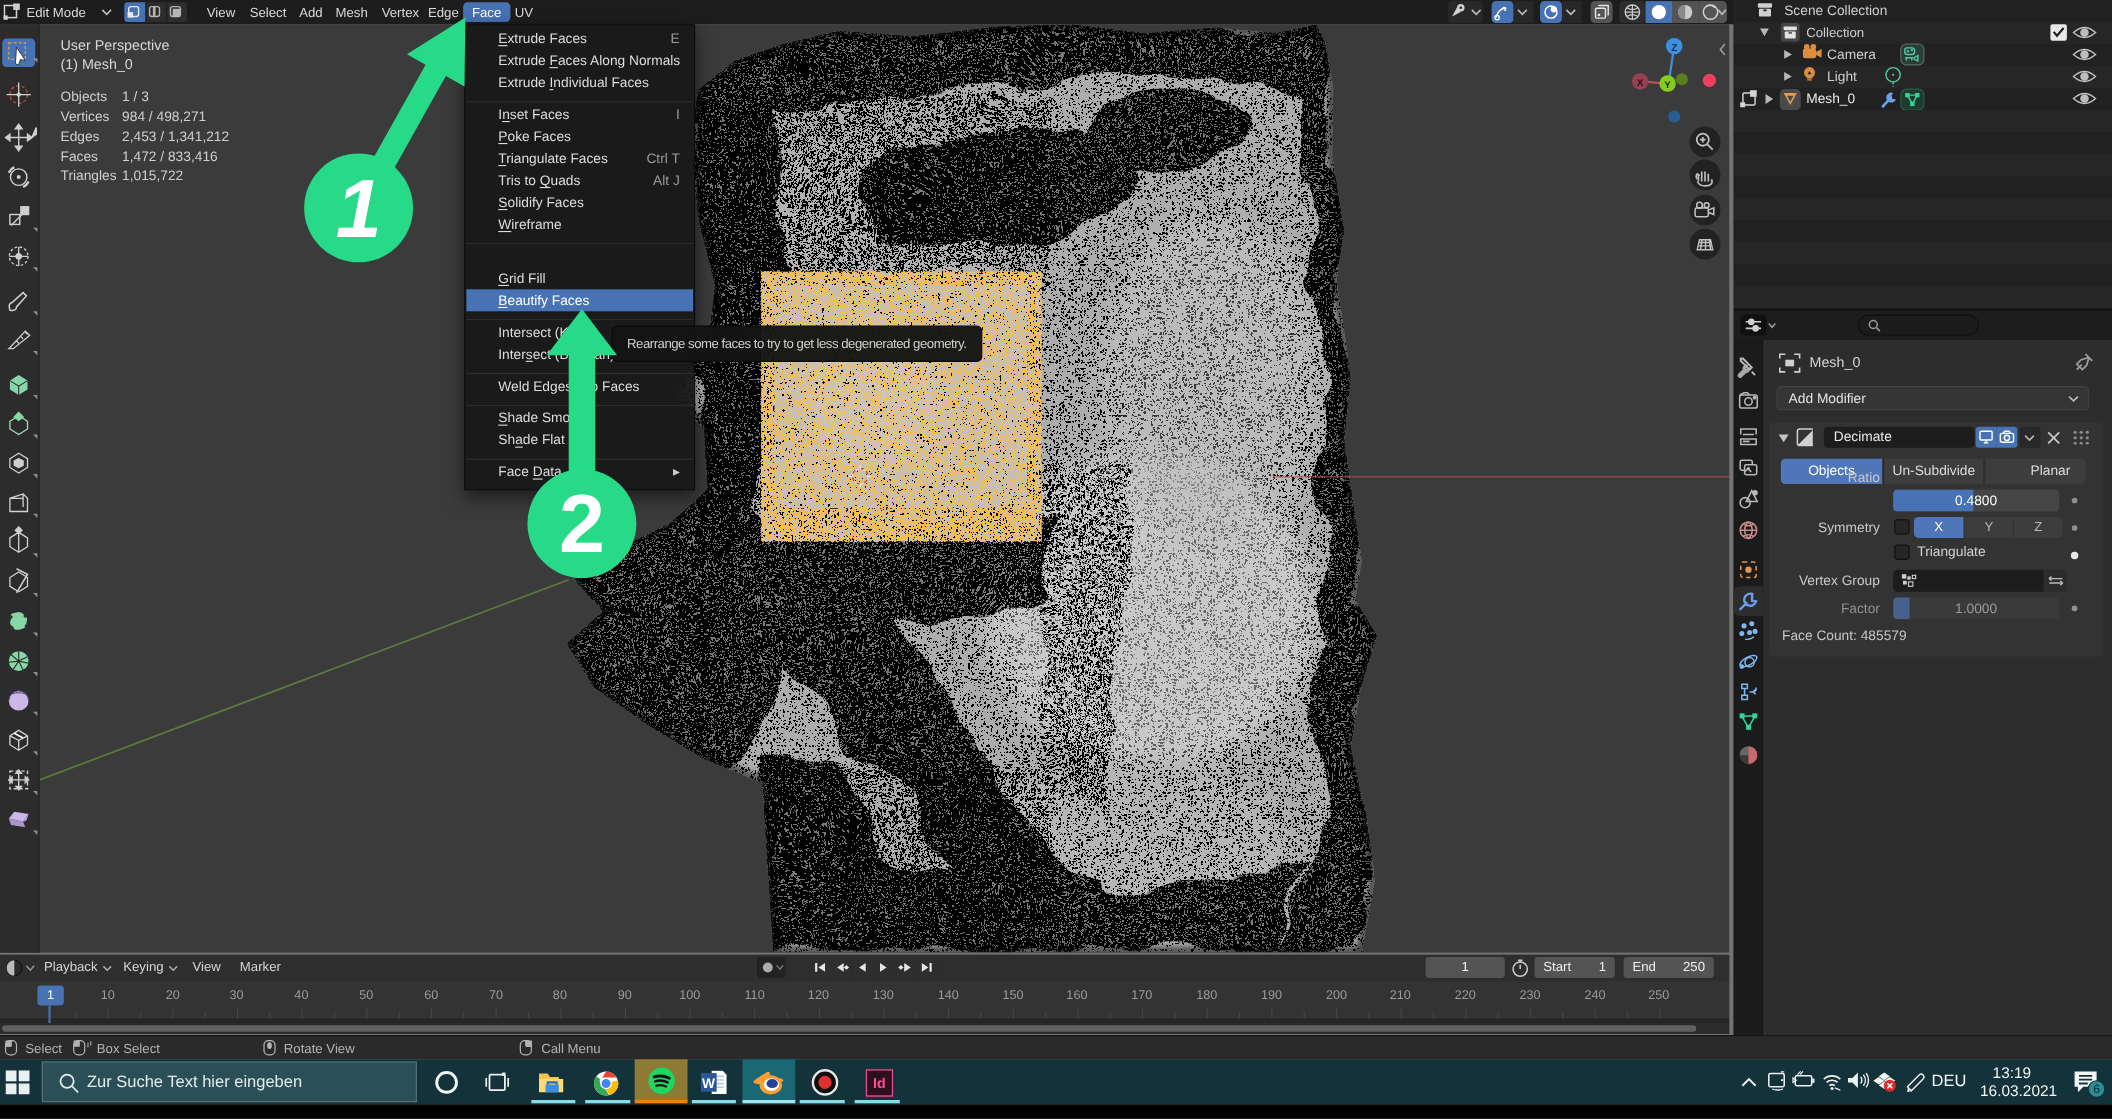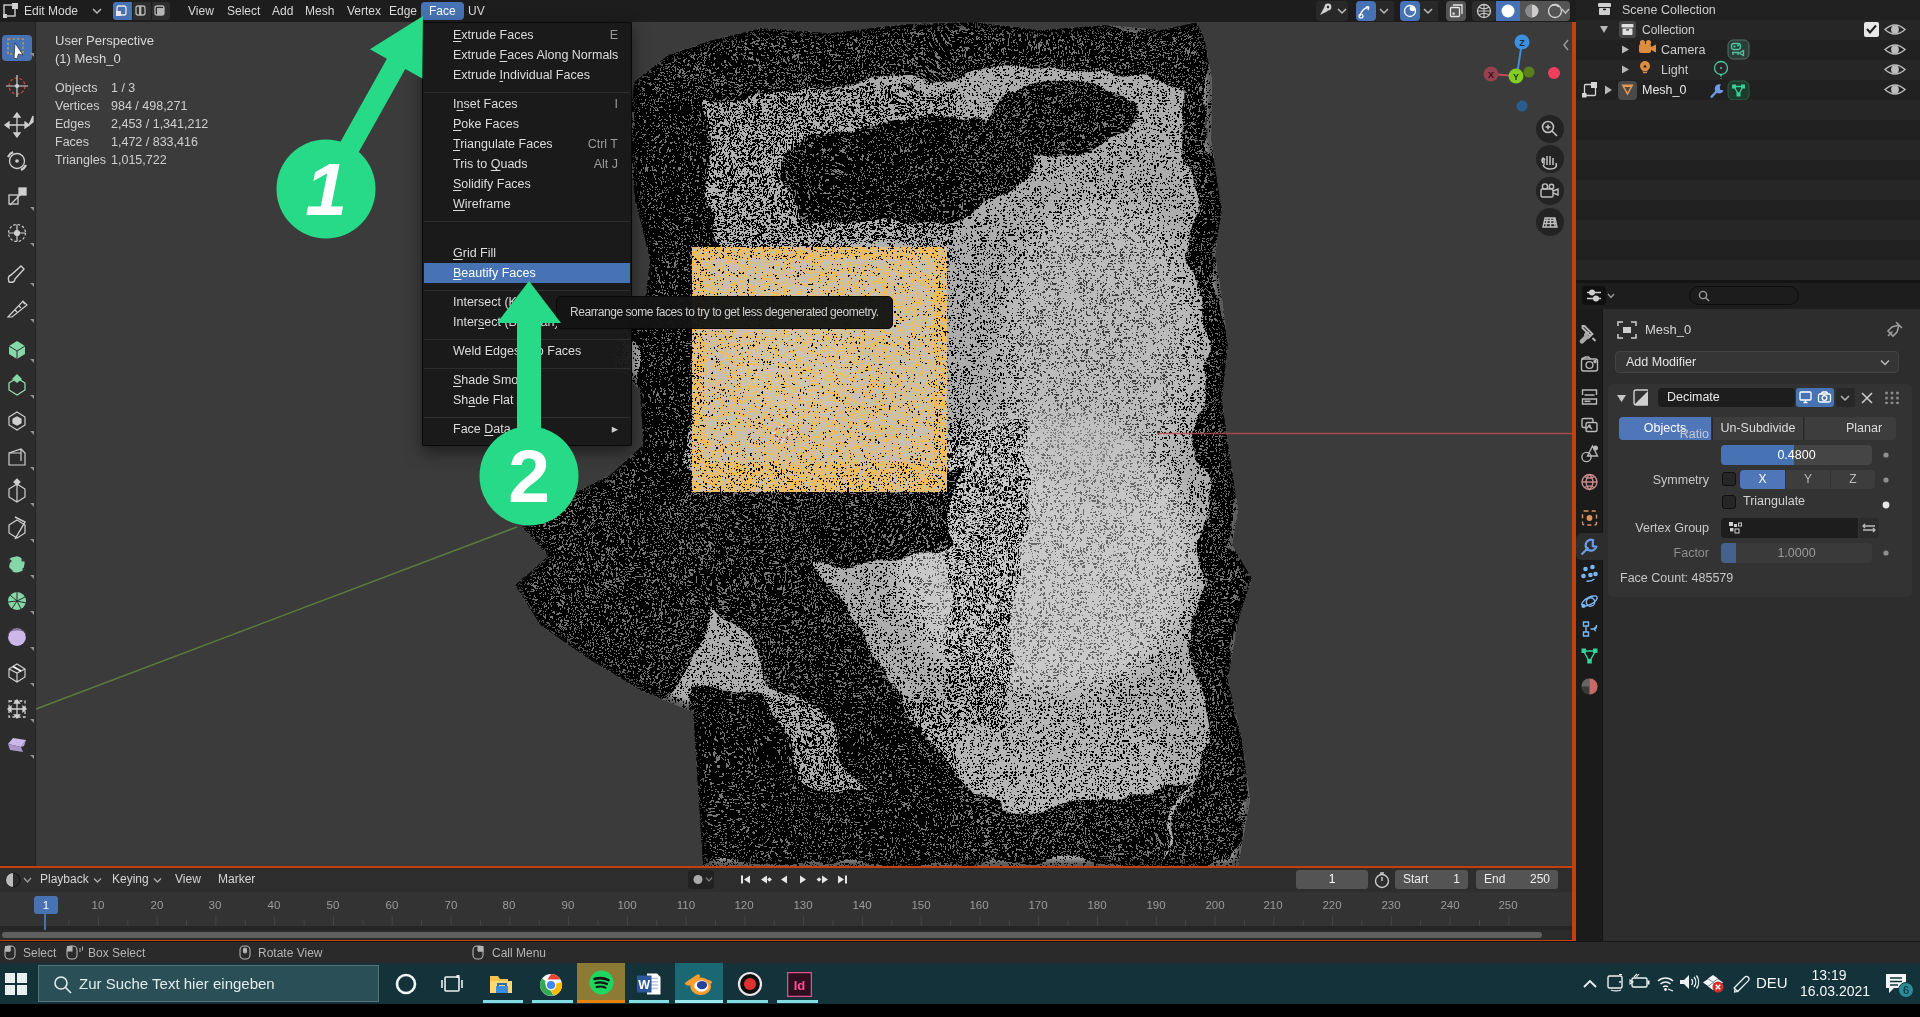--- a/index.html
+++ b/index.html
@@ -1,18 +1,18 @@
 <!DOCTYPE html>
 <html><head><meta charset="utf-8">
 <style>
 html,body{margin:0;padding:0;width:1920px;height:1017px;overflow:hidden;background:#000;}
 *{box-sizing:border-box;}
 body{font-family:"Liberation Sans",sans-serif;}
 .abs{position:absolute;}
-#stage{position:relative;width:1920px;height:1017px;background:#c2410c;}
+#stage{position:relative;width:1920px;height:1017px;background:#737373;}
 #topbar{left:0;top:0;width:1920px;height:22px;background:#1d1d1d;color:#d9d9d9;font-size:12px;}
 .menuitem{position:absolute;top:2px;height:18px;line-height:18px;padding:0 8px;border-radius:4px;color:#d9d9d9;}
 #viewport{left:0;top:22px;width:1572px;height:844px;background:#3b3b3b;overflow:hidden;}
 #toolbar{left:0;top:22px;width:36px;height:844px;background:#2c2c2c;border-right:1px solid #242424;}
 #vtext{left:55px;top:32px;color:#d8d8d8;font-size:13px;line-height:18px;}
 #vstats{left:55px;top:79px;color:#cfcfcf;font-size:12.5px;line-height:18px;}
 #vstats .lbl{display:inline-block;width:56px;}
 #facemenu{left:422px;top:22px;width:210px;height:424px;background:rgba(24,24,24,0.95);border:1px solid #090909;border-radius:1px;box-shadow:0 6px 16px rgba(0,0,0,0.5);color:#dddddd;font-size:12.5px;}
 .mrow{position:absolute;left:1px;width:206px;height:20px;line-height:20px;padding-left:29px;}
 .mrow .sc{position:absolute;right:12px;color:#9a9a9a;}

